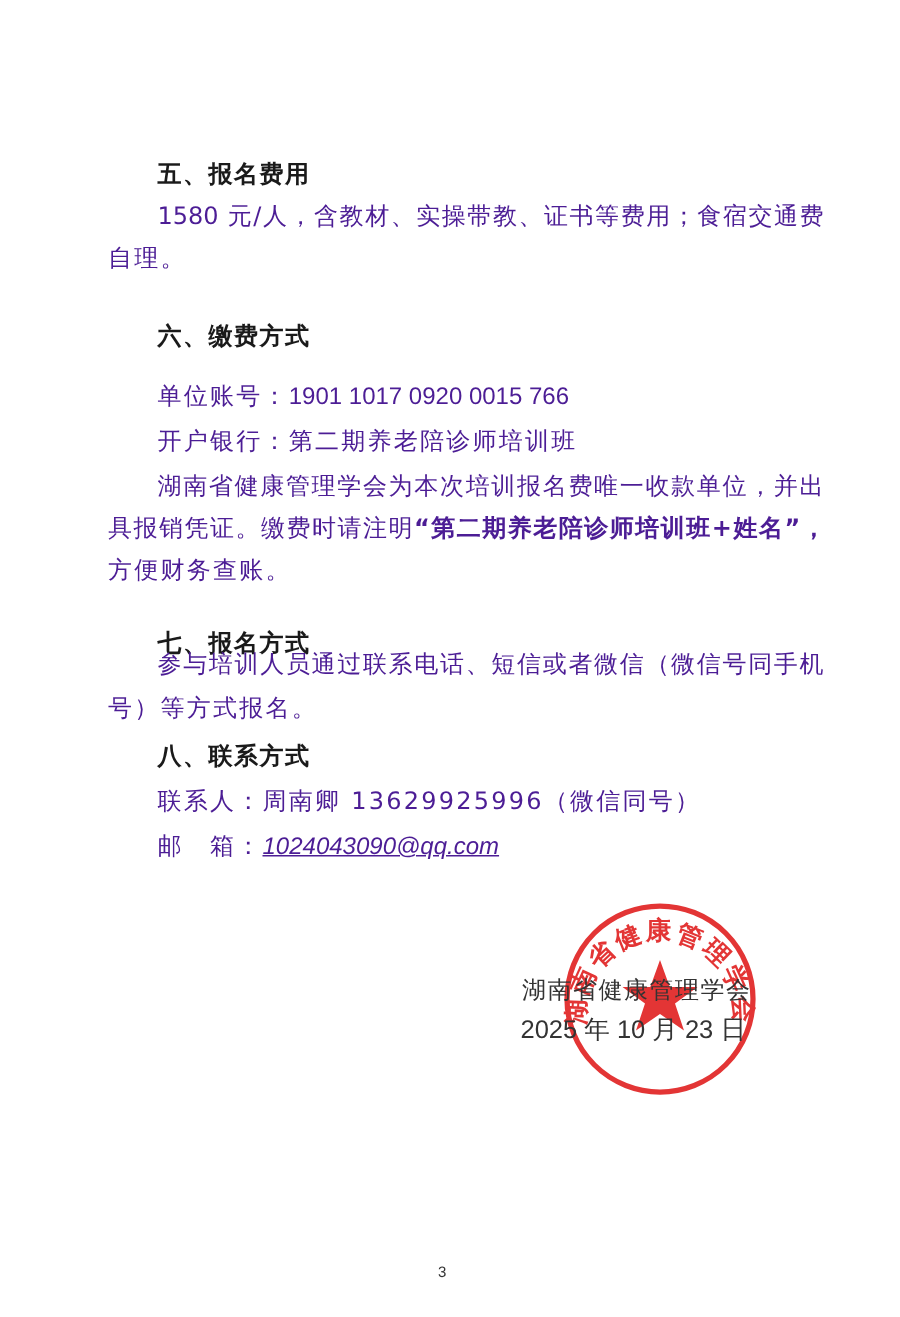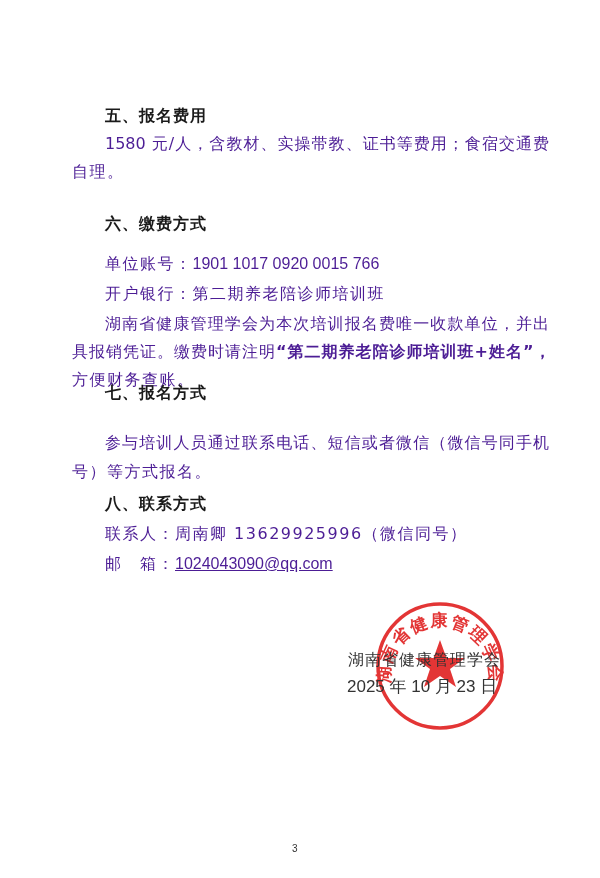--- a/index.html
+++ b/index.html
@@ -10,21 +10,21 @@
   .page { position: absolute; left: 0; top: 0; width: 600px; height: 878px; }
   .line {
     position: absolute; font-size: 16px; line-height: 22px; white-space: nowrap; letter-spacing: 1.5px;
   }
   .heading { font-weight: bold; letter-spacing: 1px; }
   .body-text { color: #4c1d95; }
   .justify-line { left: 105px; width: 444px; text-align: justify; text-align-last: justify; letter-spacing: 0; }
   .cont { left: 72px; }
   .ind { left: 105px; }
   .bold-quote { font-weight: bold; }
-  .email { text-decoration: underline; font-family: "Liberation Sans", sans-serif; letter-spacing: 0; }
+  .email { text-decoration: underline; font-family: "Liberation Sans", sans-serif; letter-spacing: 0; font-style: italic; }
   .num { font-family: "Liberation Sans", sans-serif; letter-spacing: 0; }
   .sign { position: absolute; font-size: 16px; line-height: 22px; color: #333; white-space: nowrap; }
   .stamp { position: absolute; left: 374px; top: 600px; width: 132px; height: 132px; opacity: 0.9; }
   .page-num { position: absolute; left: 292px; top: 843px; font-size: 10px; font-family: "Liberation Sans", sans-serif; color: #333; }
 </style>
 </head>
 <body>
 
 <div class="page">
 
@@ -38,21 +38,21 @@
   </div>
   <div class="line body-text ind" style="top:283px;">
     <span>开户银行：</span><span>第二期养老陪诊师培训班</span>
   </div>
   <div class="line body-text cont" style="top:341px; letter-spacing:1px;">
     <span>具报销凭证。缴费时请注明</span><span class="bold-quote">“第二期养老陪诊师培训班+姓名”，</span>
   </div>
   <div class="line body-text justify-line" style="top:313px;">湖南省健康管理学会为本次培训报名费唯一收款单位，并出</div>
   <div class="line body-text cont" style="top:369px;">方便财务查账。</div>
 
-  <div class="line heading ind" style="top:382px;text-align:center;">七、报名方式</div>
+  <div class="line heading ind" style="top:418px;text-align:center;">七、报名方式</div>
   <div class="line body-text justify-line" style="top:432px;">参与培训人员通过联系电话、短信或者微信（微信号同手机</div>
   <div class="line body-text cont" style="top:461px;">号）等方式报名。</div>
 
   <div class="line heading ind" style="top:493px;">八、联系方式</div>
   <div class="line body-text ind" style="top:523px;">
     <span>联系人：</span><span>周南卿 13629925996（微信同号）</span>
   </div>
   <div class="line body-text ind" style="top:553px;">
     <span>邮　箱：</span><span class="email">1024043090@qq.com</span>
   </div>

